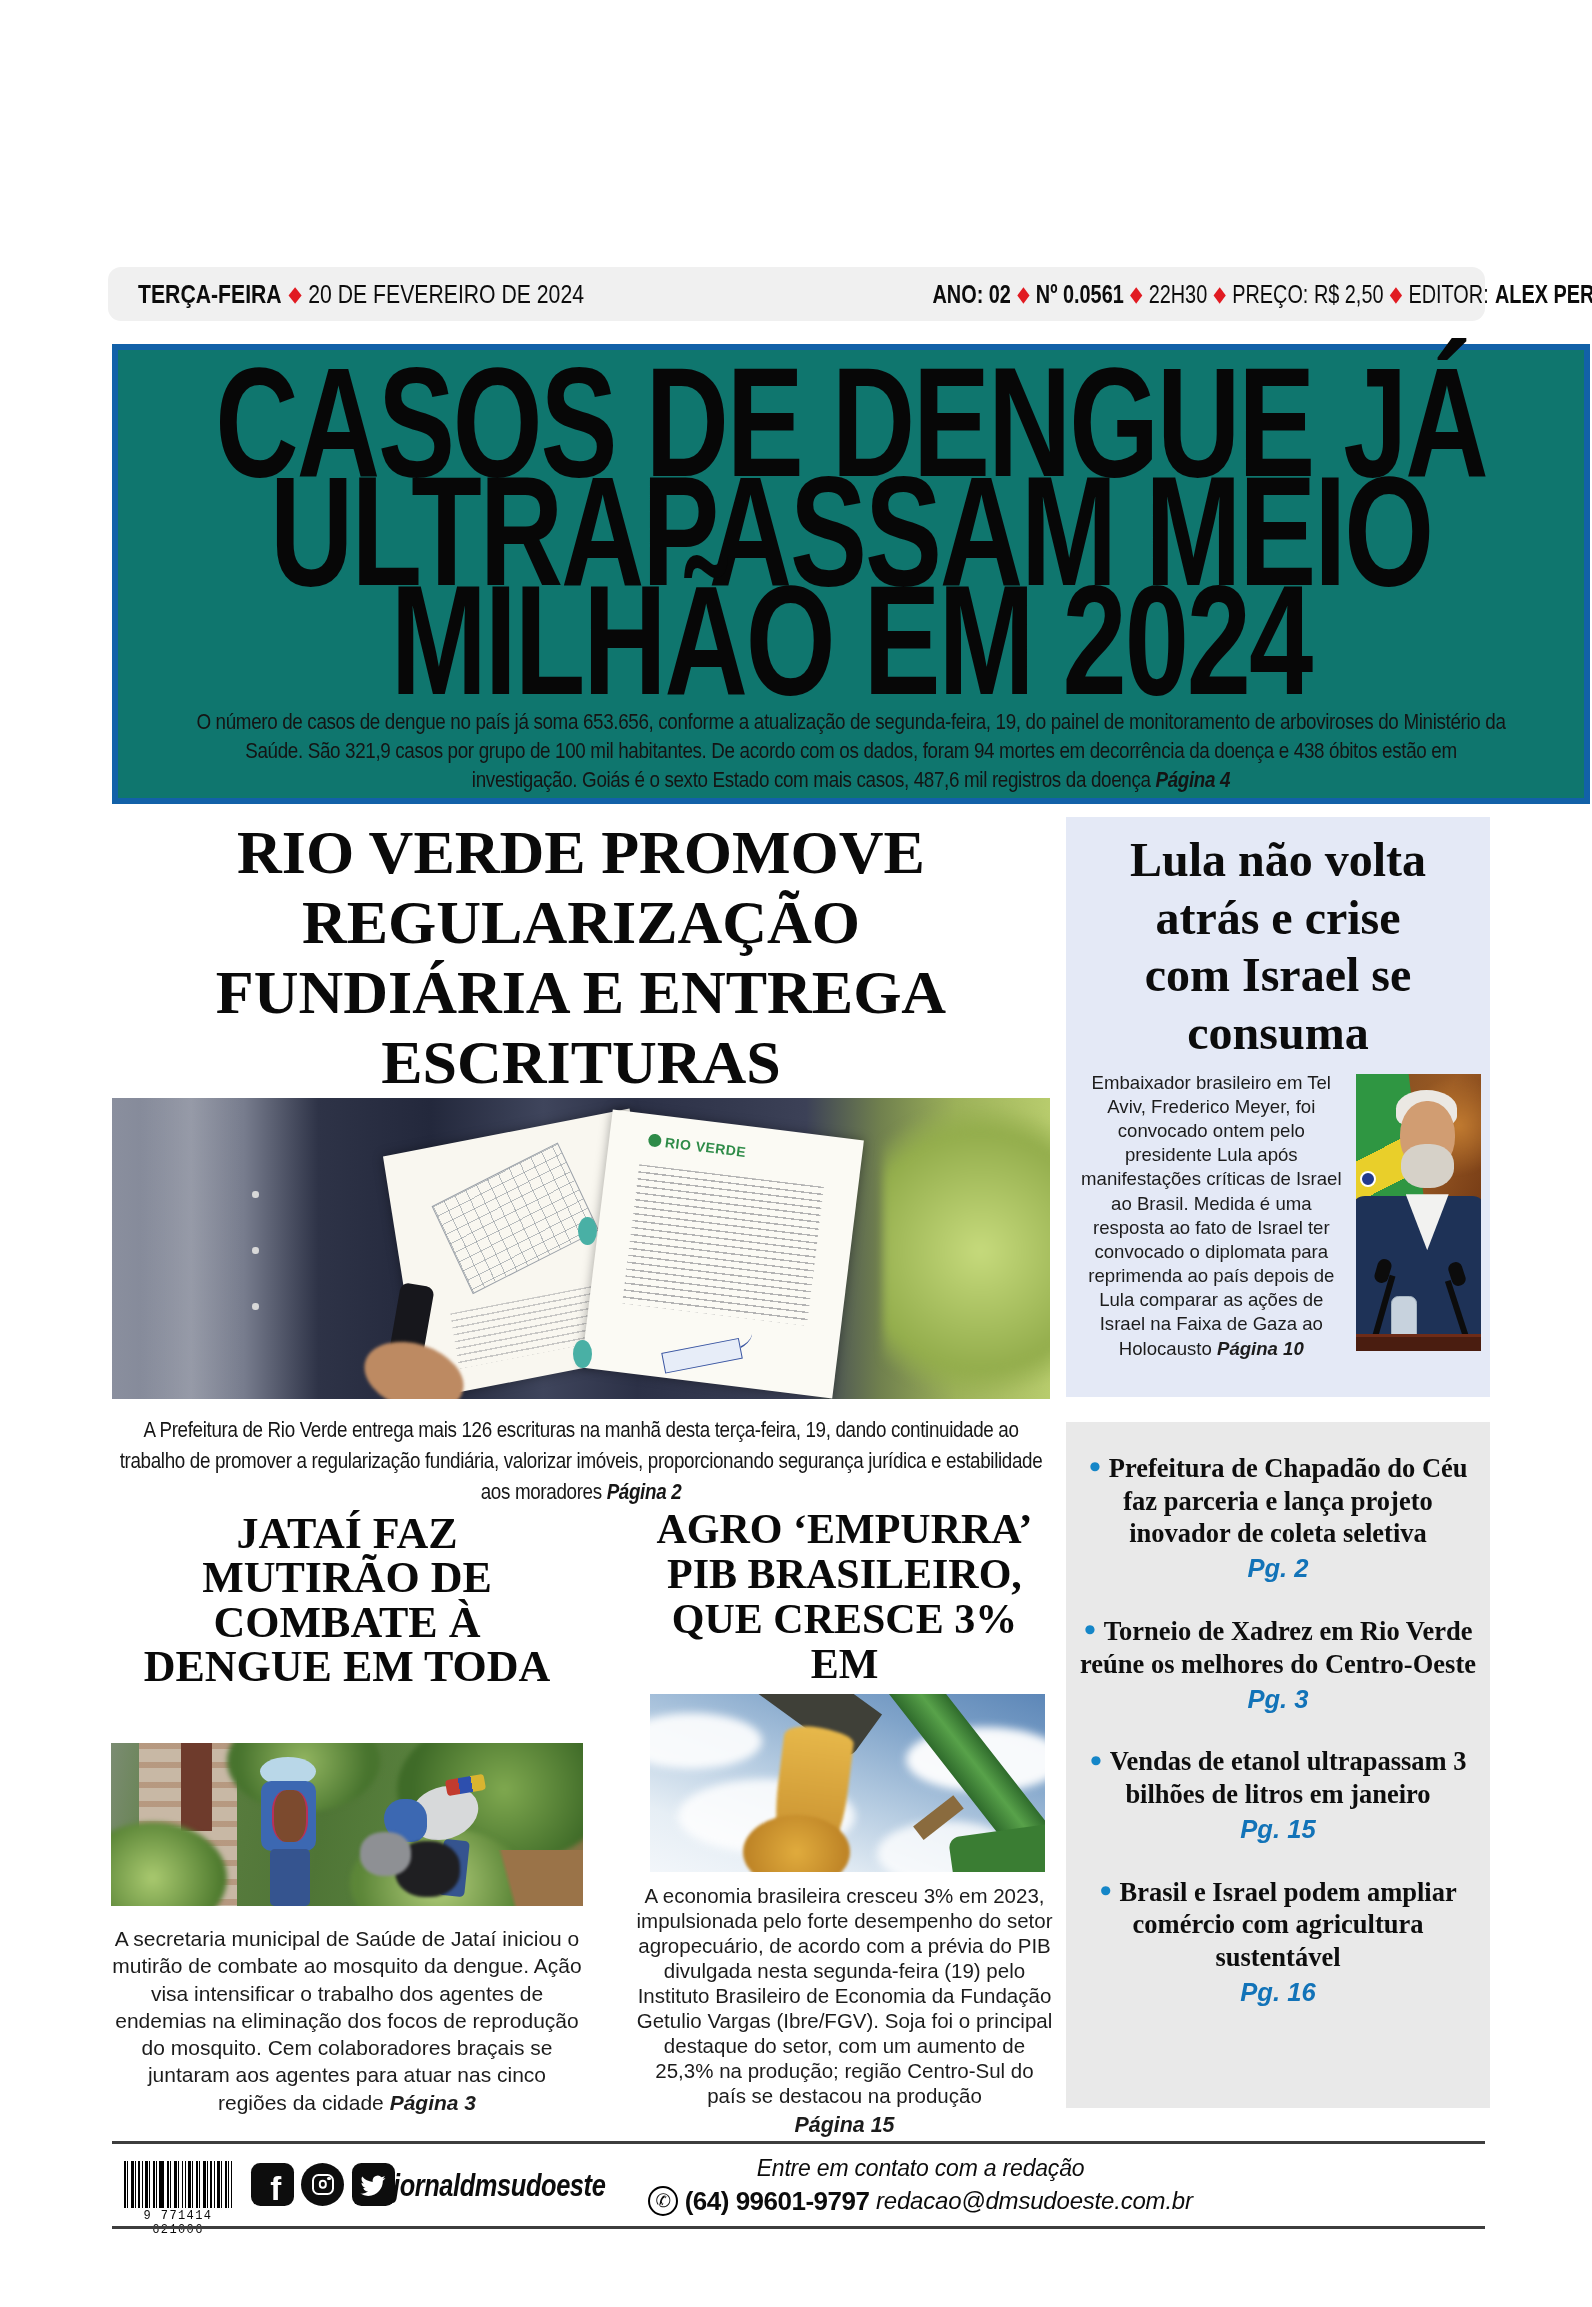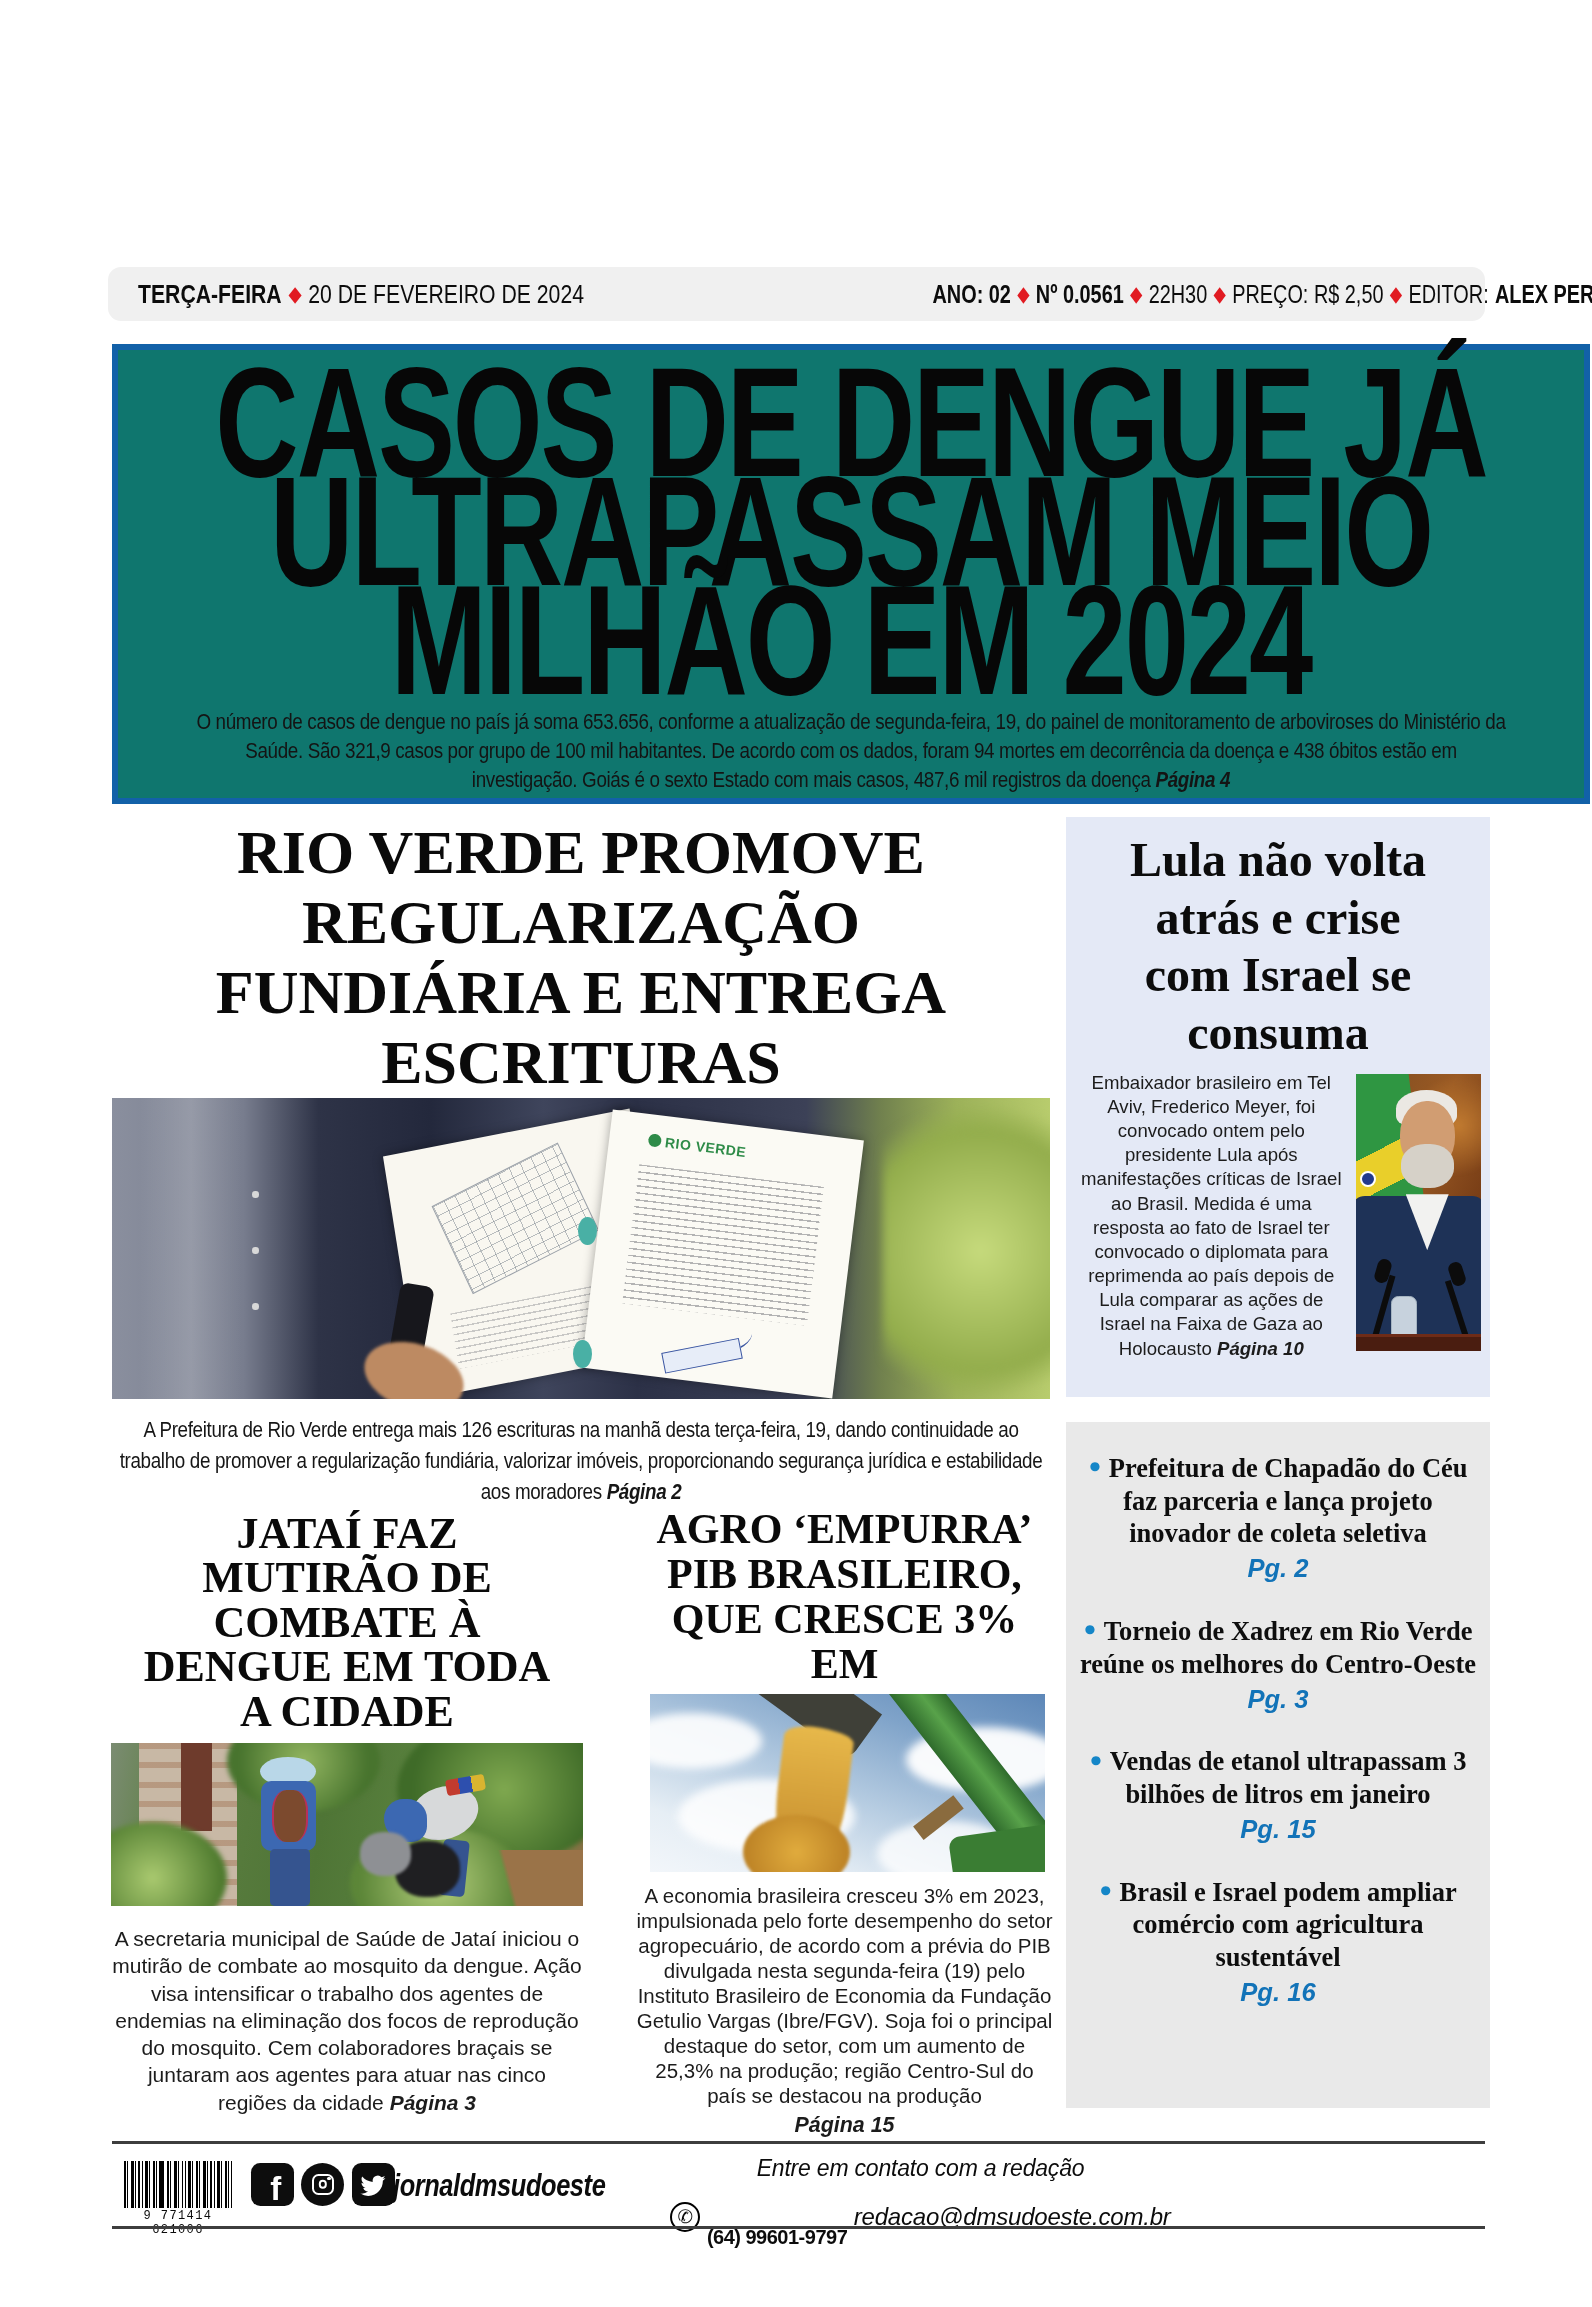--- a/index.html
+++ b/index.html
@@ -103,21 +103,21 @@
   .ig-lens{position:absolute;left:50%;top:50%;width:8.4px;height:8.4px;border:2.3px solid #fff;border-radius:50%;
     transform:translate(-50%,-50%);}
   .ig-dot{position:absolute;right:0.9px;top:0.9px;width:3.3px;height:3.3px;background:#fff;border-radius:50%;}
   #handle{position:absolute;left:393px;top:2168px;font-size:31px;font-weight:700;font-style:italic;
     letter-spacing:-0.5px;transform:scaleX(.82);transform-origin:left center;white-space:nowrap;}
   #contact{position:absolute;left:618px;top:2155px;width:605px;text-align:center;}
   #contact .c1{font-style:italic;font-size:23px;letter-spacing:-0.2px;}
   #contact .c2{margin-top:3.7px;display:flex;justify-content:center;align-items:center;gap:6.5px;white-space:nowrap;}
   .wa{width:30px;height:30px;border:2.3px solid #000;border-radius:50%;display:flex;
     align-items:center;justify-content:center;font-size:18.6px;flex:none;}
-  .phone{font-weight:700;font-size:20px;letter-spacing:-0.5px;margin-top:40px;}
+  .phone{font-weight:700;font-size:26px;letter-spacing:-0.5px;}
   .email{font-style:italic;font-size:24px;letter-spacing:-0.2px;}
 
   
   .ab{position:absolute;}
   .blur6{filter:blur(2.8px);} .blur3{filter:blur(1.4px);} .blur9{filter:blur(4.2px);}
 
   
   #rio-photo{background:linear-gradient(90deg,#8a8f9e 0%,#787d8e 14%,#2e3347 22%,#23283c 34%,#3f455c 46%,#2c3147 56%,#34394f 66%,#3c4157 74%,#71814e 82%,#9db25a 90%,#b8cc6d 100%);}
   .rv-page{background:#f9f7f0;box-shadow:0 0 11px rgba(0,0,0,.35);}
   .rv-lines{background:repeating-linear-gradient(180deg,#b3b3b3 0 1.4px,transparent 1.4px 7px);}
@@ -241,21 +241,20 @@
         <div class="ab" style="left:0;bottom:0;width:100%;height:17.7px;background:#4a1d10;border-top:3.7px solid #6e2c18;"></div>
       </div>
     </div>
   </aside>
 
   <h2 id="jatai-headline" class="serifhead">
     <div>JATAÍ FAZ</div>
     <div>MUTIRÃO DE</div>
     <div>COMBATE À</div>
     <div>DENGUE EM TODA</div>
-    <div>A CIDADE</div>
   </h2>
 
   <div id="jatai-photo">
     <div class="ab" style="left:28px;top:0;width:98px;height:163px;background:#cdbfae;box-shadow:inset 0 0 0 930px rgba(150,100,70,.08);"></div>
     <div class="ab" style="left:28px;top:0;width:98px;height:163px;background:repeating-linear-gradient(180deg,rgba(150,95,60,.35) 0 5.6px,transparent 5.6px 19.5px);"></div>
     <div class="ab" style="left:70px;top:0;width:31px;height:88px;background:#6e3b2c;"></div>
     <div class="ab leaf blur6" style="right:-28px;top:-28px;width:214px;height:149px;background:radial-gradient(circle,#7fa84f 0%,#3f6b28 70%);"></div>
     <div class="ab leaf blur6" style="left:116px;top:-33px;width:153px;height:102px;background:radial-gradient(circle,#92b560 0%,#48742e 70%);"></div>
     <div class="ab leaf blur6" style="left:-33px;bottom:-28px;width:149px;height:112px;background:radial-gradient(circle,#a9c96f 0%,#4e7a2e 75%);"></div>
     <div class="ab leaf blur6" style="right:56px;bottom:-33px;width:177px;height:112px;background:radial-gradient(circle,#b4cf7c 0%,#5c8638 75%);"></div>

